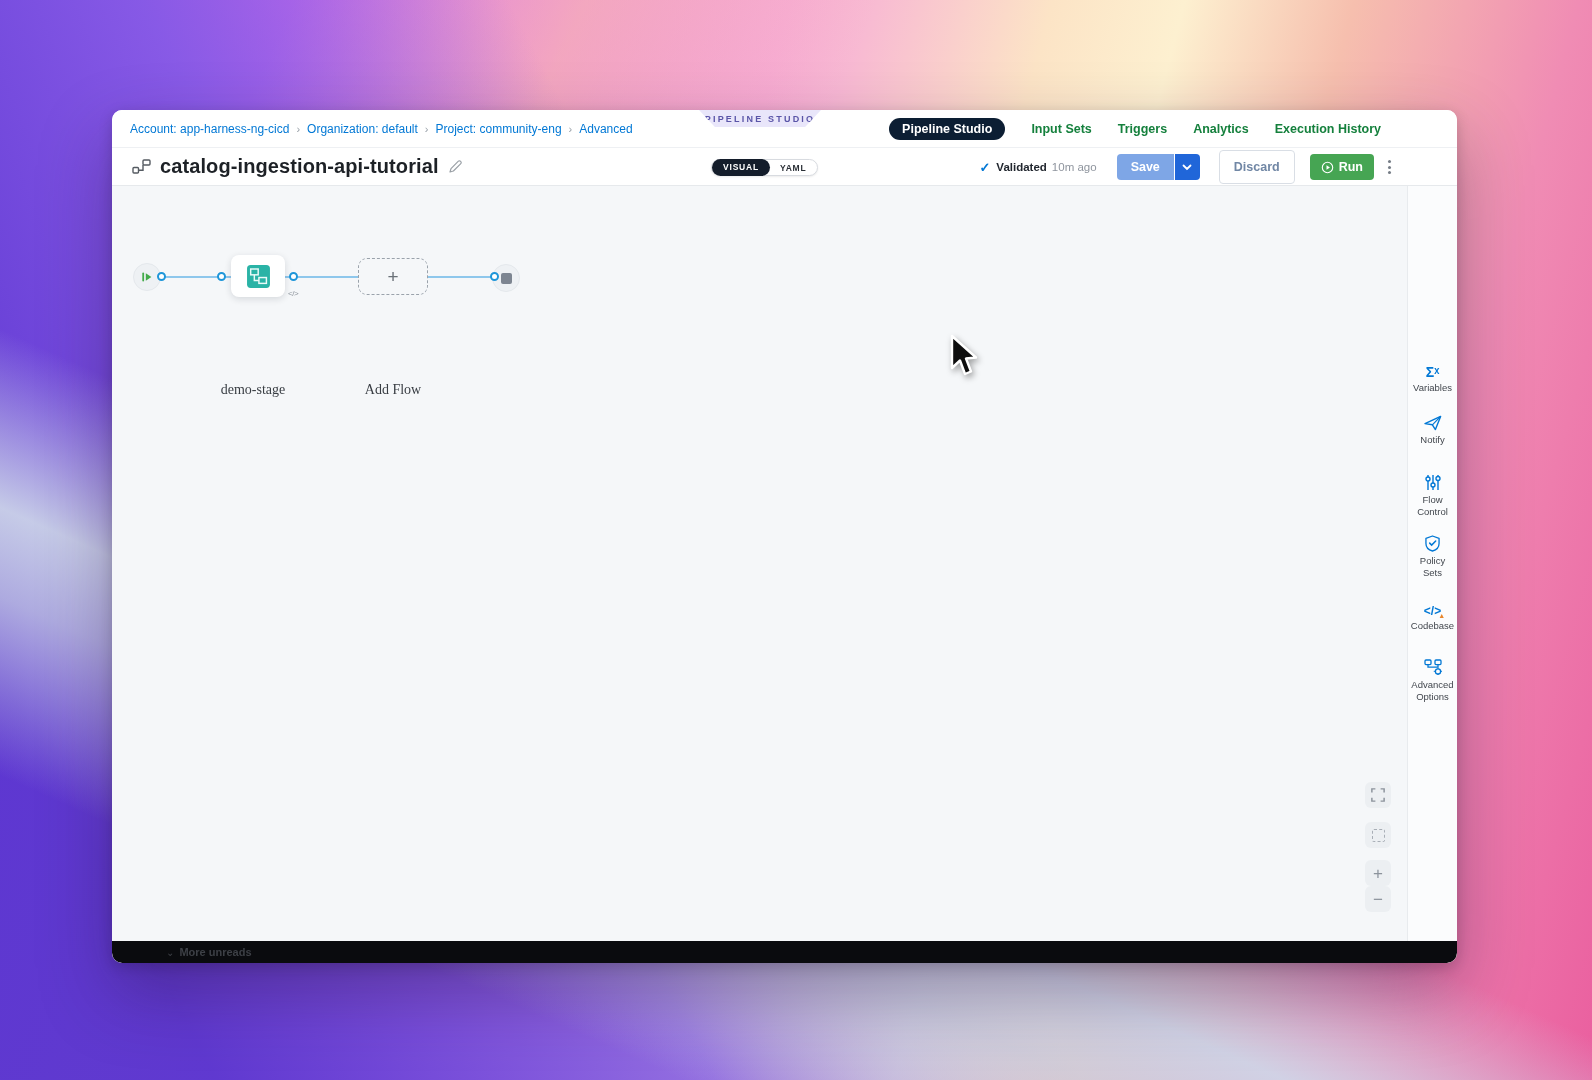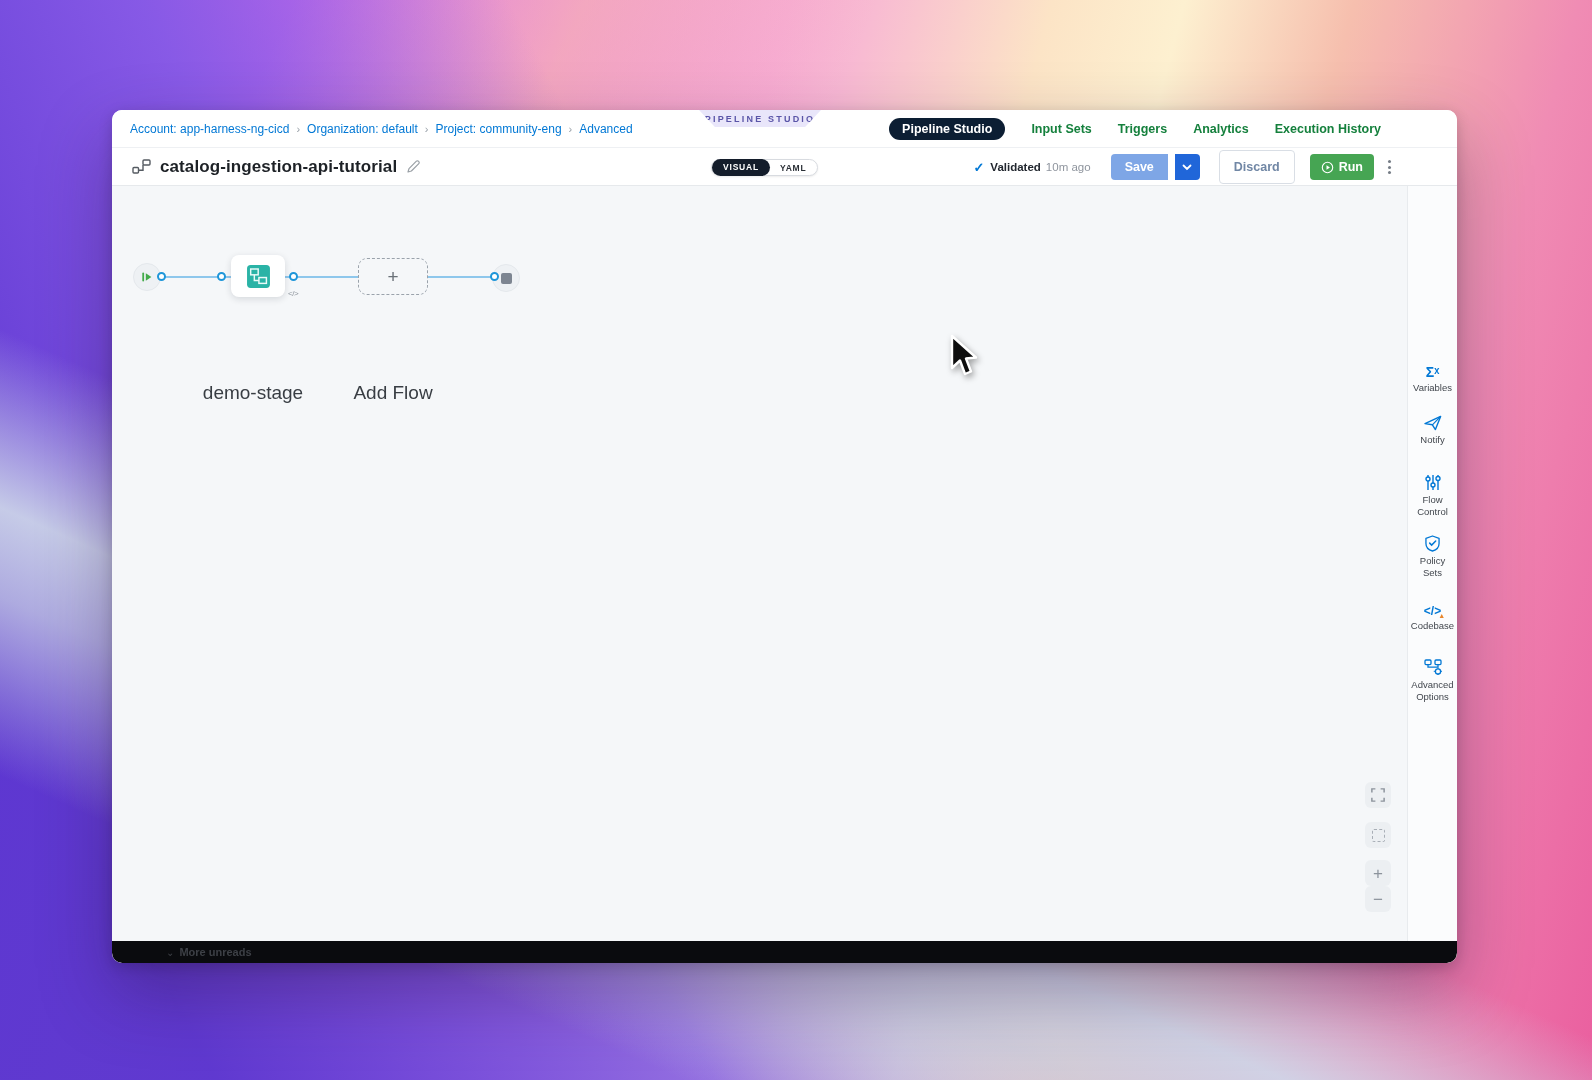--- a/index.html
+++ b/index.html
@@ -33,47 +33,47 @@
     display:flex; align-items:center; justify-content:center;
     clip-path:polygon(0 0, 100% 0, 87% 100%, 13% 100%);
   }
   .topnav { position:absolute; right:76px; top:0; height:38px; display:flex; align-items:center; gap:26px; }
   .topnav .pill { background:#0c1e33; color:#fff; border-radius:999px; padding:4px 13px; font-size:12.5px; font-weight:600; cursor:pointer; }
   .topnav a { color:#15803d; font-size:12.5px; font-weight:600; text-decoration:none; cursor:pointer; }
 
   
   .hdr-row2 { position:relative; height:38px; background:#fff; border-bottom:1px solid #e6e9ec; display:flex; align-items:center; }
   .title-group { display:flex; align-items:center; margin-left:20px; gap:9px; }
-  .title-group h1 { font-size:17px; font-weight:bold; color:#1d2126; letter-spacing:.1px; }
+  .title-group h1 { font-size:20px; font-weight:bold; color:#1d2126; letter-spacing:.1px; }
   .pipe-ic, .pencil { display:flex; align-items:center; }
   .toggle { position:absolute; left:599px; top:11px; height:17px; display:inline-flex; align-items:center; background:#fff; border:1px solid #d8dbe0; border-radius:999px; box-shadow:0 1px 2px rgba(0,0,0,.08); }
   .tg-visual { background:#141d2b; color:#fff; border-radius:999px; font-size:8.5px; font-weight:bold; letter-spacing:.8px; padding:0 11px; height:17px; line-height:17px; cursor:pointer; }
   .tg-yaml { color:#2a2f36; font-size:8.5px; font-weight:bold; letter-spacing:.8px; padding:0 10px; cursor:pointer; }
   .actions { position:absolute; right:62px; top:0; height:38px; display:flex; align-items:center; }
   .check { color:#0278d5; font-size:13px; font-weight:bold; margin-right:6px; }
   .v-label { font-size:11.5px; font-weight:bold; color:#22272f; margin-right:5px; }
   .v-time { font-size:11.5px; color:#8f959e; margin-right:20px; }
-  .save-group { display:flex; gap:7px; }
+  .save-group { display:flex; gap:1px; }
   .save { background:#7ea6e6; color:#fff; border:none; font-family:inherit; font-size:12.5px; font-weight:bold; height:26px; padding:0 14px; border-radius:4px 0 0 4px; cursor:pointer; }
   .save-caret { background:#2066d9; border:none; height:26px; width:25px; border-radius:0 4px 4px 0; display:flex; align-items:center; justify-content:center; cursor:pointer; }
   .discard { background:#fff; border:1px solid #d9dee5; color:#7187a5; font-family:inherit; font-size:12.5px; font-weight:600; height:34px; padding:0 14px; border-radius:4px; margin-left:19px; cursor:pointer; }
   .run { background:#46a553; border:none; color:#fff; font-family:inherit; font-size:12.5px; font-weight:bold; height:26px; padding:0 11px; border-radius:4px; margin-left:15px; display:flex; align-items:center; gap:5px; cursor:pointer; }
   .kebab { margin-left:10px; display:flex; flex-direction:column; gap:2.5px; padding:4px; cursor:pointer; }
   .kebab i { width:3px; height:3px; border-radius:50%; background:#757c85; }
 
   
   .canvas { position:relative; height:755px; background:#f5f7f9; }
 
   .conn { position:absolute; height:2px; background:#8ec7ec; top:90px; }
   .dot { position:absolute; width:9px; height:9px; border-radius:50%; background:#fff; border:2px solid #1e96d9; top:86px; }
   .node-circle { position:absolute; width:28px; height:28px; border-radius:50%; background:#eef1f4; border:1px solid #e4e8ec; display:flex; align-items:center; justify-content:center; }
   .stage-card { position:absolute; left:119px; top:69px; width:54px; height:42px; background:#fff; border-radius:8px; box-shadow:0 2px 7px rgba(20,30,40,.14); display:flex; align-items:center; justify-content:center; cursor:pointer; }
   .stage-code-badge { position:absolute; left:176px; top:103px; font-size:8px; color:#8f969e; letter-spacing:-.5px; }
   .add-stage { position:absolute; left:246px; top:72px; width:70px; height:37px; border:1.6px dashed #9aa2ab; border-radius:9px; display:flex; align-items:center; justify-content:center; color:#6a7178; font-size:19px; font-weight:300; cursor:pointer; }
-  .node-label { position:absolute; top:196px; font-size:19px; color:#383d43; text-align:left; transform:translateX(-50%); white-space:nowrap; }
+  .node-label { position:absolute; top:196px; font-size:14px; color:#383d43; text-align:left; transform:translateX(-50%); white-space:nowrap;font-family:Liberation Serif, serif; }
   .end-square { width:11px; height:11px; border-radius:2px; background:#7d8591; }
 
   
   .side { position:absolute; right:0; top:0; bottom:0; width:50px; background:#fbfcfd; border-left:1px solid #e8ebee; }
   .side-item { position:absolute; left:0; right:0; text-align:center; cursor:pointer; }
   .side-item .ic { height:19px; display:flex; align-items:flex-end; justify-content:center; margin-bottom:3px; color:#0278d5; }
   .side-item .lbl { font-size:9.5px; font-weight:500; color:#41464d; line-height:1.3; padding:0 2px; }
   .sigma { font-size:14px; font-weight:bold; color:#0278d5; line-height:1; }
   .code-ic { position:relative; font-size:12px; font-weight:bold; color:#0278d5; line-height:1; }
   .code-ic .warn { position:absolute; right:-4px; bottom:-2px; font-size:7px; color:#e8862c; }

